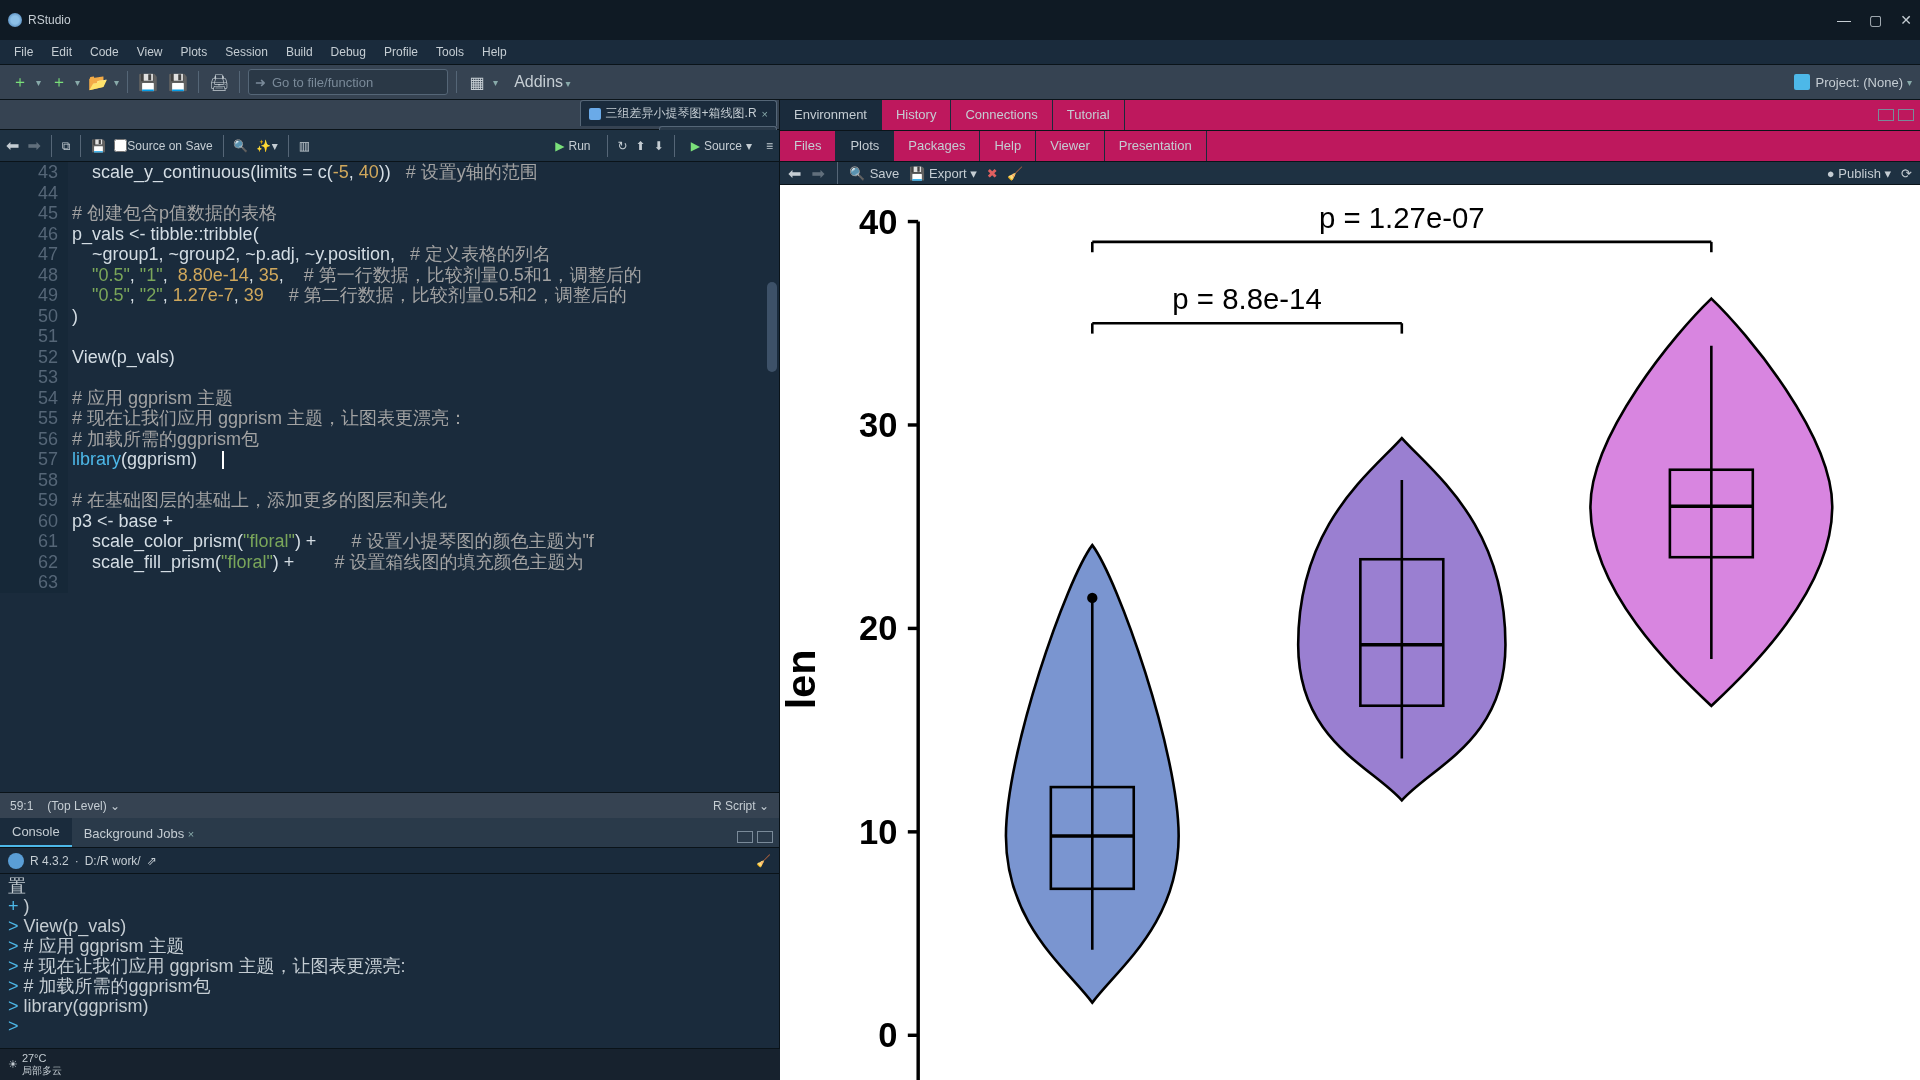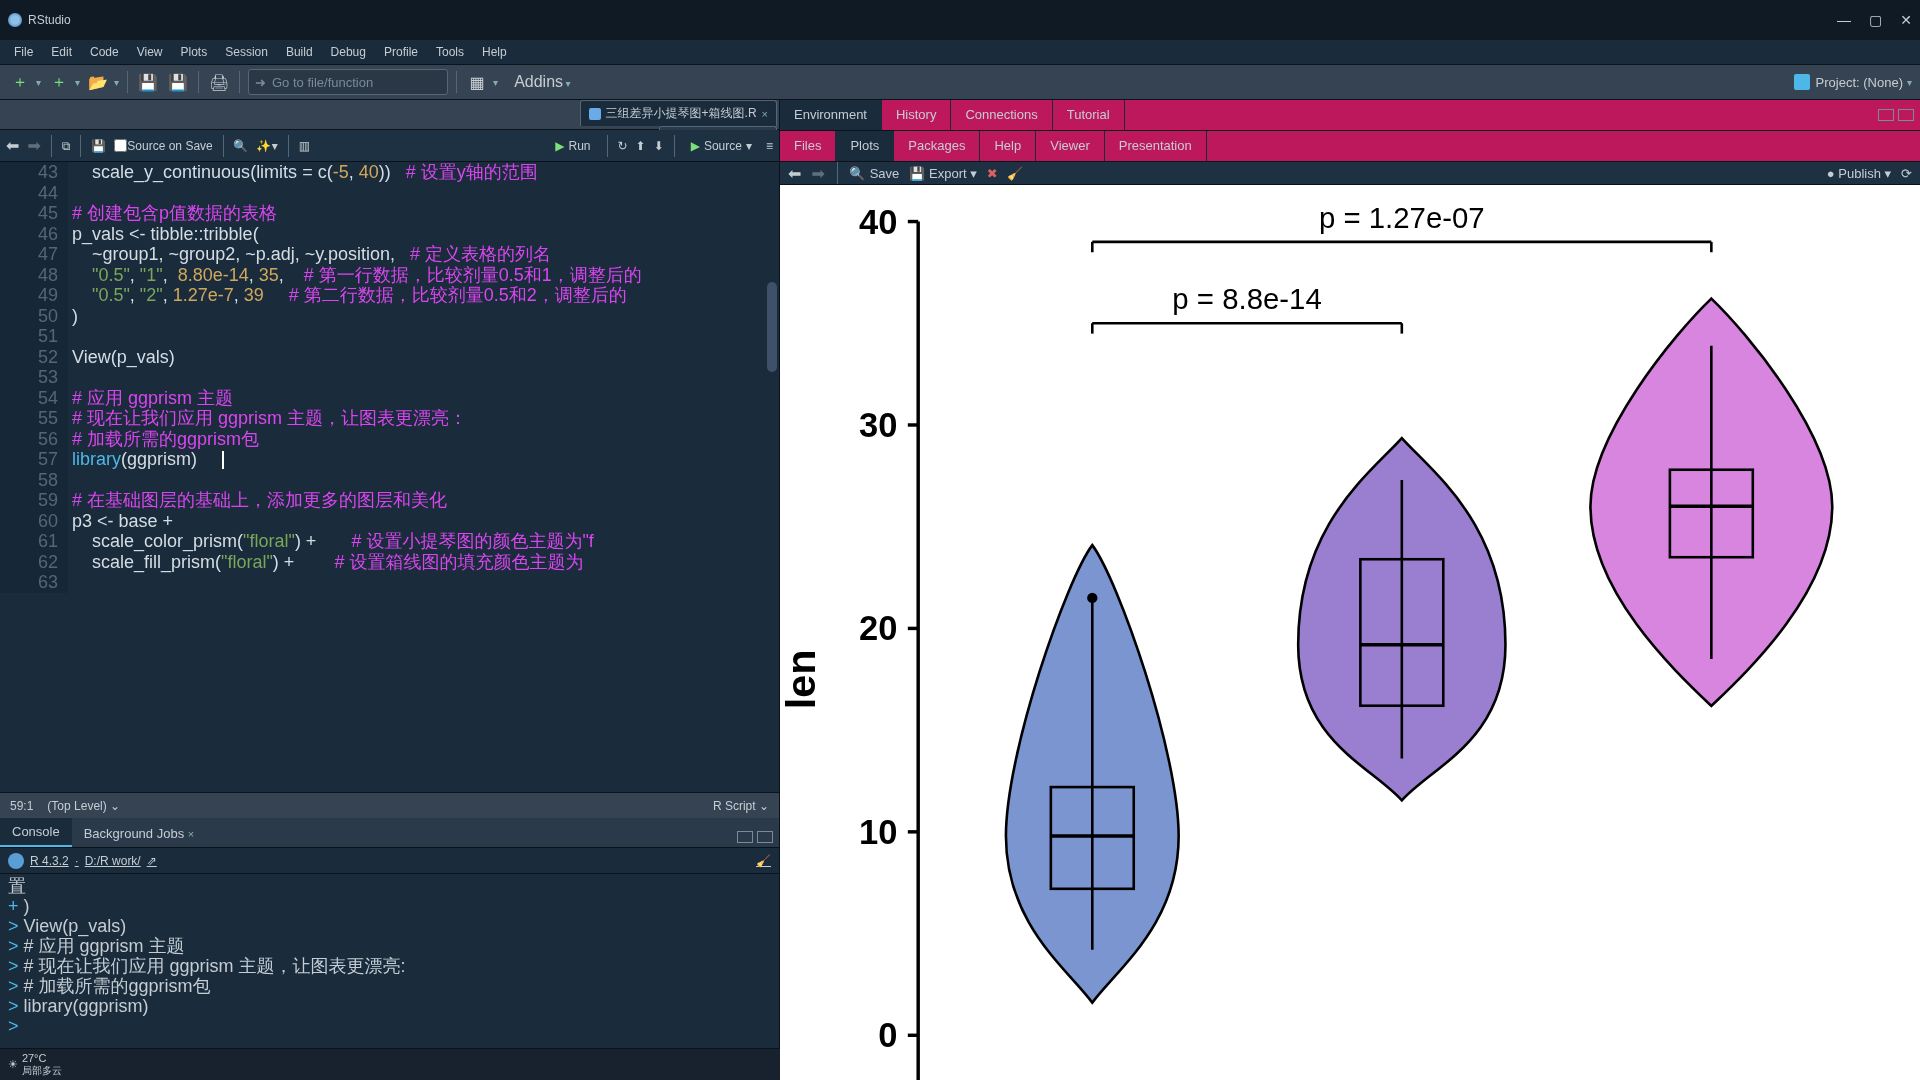--- a/index.html
+++ b/index.html
@@ -29,30 +29,30 @@
 .mini-btn { width: 16px; height: 12px; border: 1px solid #7a8a99; cursor: pointer; }
 .src-toolbar { background: #1e3142; height: 32px; display: flex; align-items: center; padding: 0 6px; gap: 8px; border-bottom: 1px solid #0a1319; font-size: 12px; }
 .src-toolbar .spacer { flex: 1; }
 .src-btn { display: flex; align-items: center; gap: 4px; padding: 3px 6px; cursor: pointer; border-radius: 3px; }
 .editor { flex: 1; background: #1a2b3c; overflow: hidden; font-family: Consolas, monospace; font-size: 18px; line-height: 20.5px; position: relative; }
 .gutter { position: absolute; left: 0; top: 0; width: 68px; text-align: right; color: #556677; background: #162838; padding-right: 10px; }
 .code { position: absolute; left: 72px; top: 0; right: 0; white-space: pre; color: #d4dde4; }
 .kw { color: #4db8e8; }
 .str { color: #7aa65a; }
 .num { color: #d0a85c; }
-.cmt { color: #d946ef; }
+.cmt { color: #a3a3a3; }
 .fn { color: #d4dde4; }
 .op { color: #d4dde4; }
 .cursor { display: inline-block; width: 2px; height: 18px; background: #fff; vertical-align: middle; }
 .editor-status { background: #364352; height: 26px; display: flex; align-items: center; padding: 0 10px; font-size: 12px; justify-content: space-between; border-top: 1px solid #0a1319; }
 .console-pane { flex: 0 0 230px; }
 .console-tabs { background: #2a3a4a; height: 30px; display: flex; align-items: flex-end; border-bottom: 1px solid #0a1319; }
 .ctab { padding: 6px 12px; font-size: 13px; cursor: pointer; }
 .ctab.active { background: #1a2b3c; border-bottom: 2px solid #4db8e8; }
-.console-info { height: 26px; display: flex; align-items: center; padding: 0 8px; gap: 6px; font-size: 12px; border-bottom: 1px solid #0a1319; text-decoration: underline; }
+.console-info { height: 26px; display: flex; align-items: center; padding: 0 8px; gap: 6px; font-size: 12px; border-bottom: 1px solid #0a1319; }
 .console-body { flex: 1; font-family: Consolas, monospace; font-size: 18px; line-height: 20px; padding: 2px 8px; overflow: hidden; }
 .console-body .prompt { color: #4db8e8; }
 .right-tabs { background: #be185d; height: 32px; display: flex; align-items: stretch; border-bottom: 1px solid #0a1319; }
 .rtab { padding: 7px 14px; font-size: 13px; cursor: pointer; border-right: 1px solid #1a2b3c; }
 .rtab.active { background: #1a2b3c; }
 .right-toolbar { background: #1e3142; height: 30px; display: flex; align-items: center; padding: 0 8px; gap: 10px; font-size: 13px; border-bottom: 1px solid #0a1319; }
 .plot-area { flex: 1; background: #fff; position: relative; }
 svg.plot { width: 100%; height: 100%; }
 .taskbar { height: 32px; background: #17222e; border-top: 1px solid #0a1319; display: flex; align-items: center; padding: 0 8px; gap: 8px; font-size: 11px; }
 .taskbar .weather { display: flex; align-items: center; gap: 4px; }

